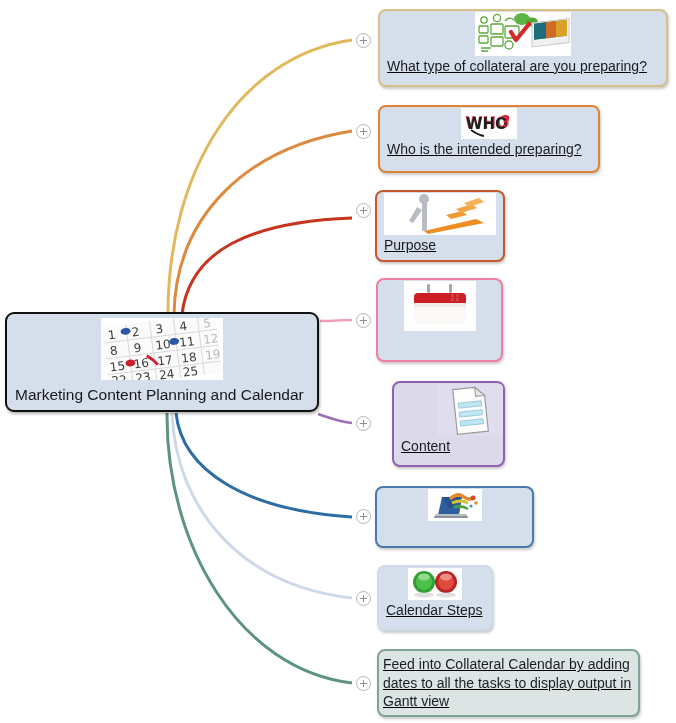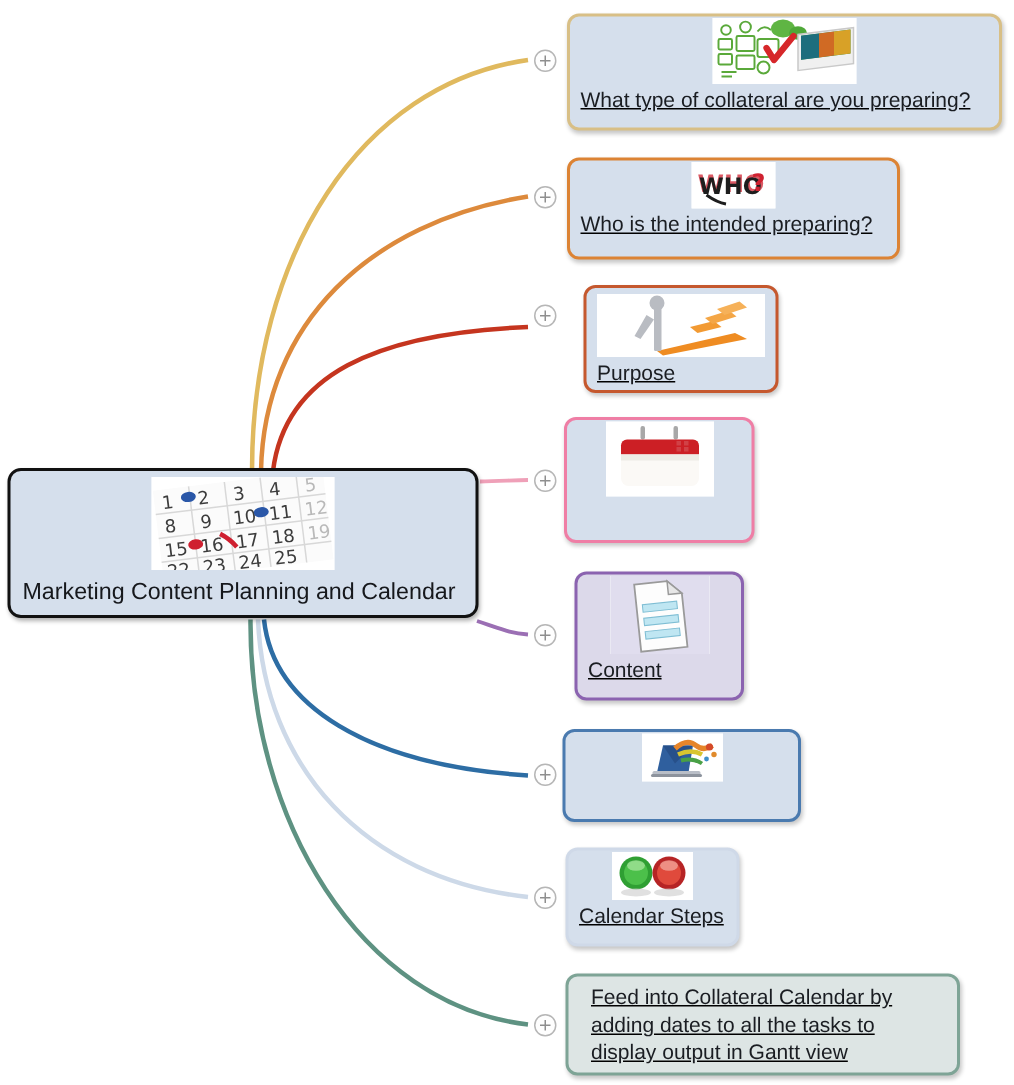--- a/index.html
+++ b/index.html
@@ -93,29 +93,29 @@
   }
   .node.wide-text .node-label {
     text-align: left;
     white-space: nowrap;
   }
   .node.text-only {
     justify-content: center;
   }
   .node.text-only .node-label {
     margin-top: 0;
-    padding: 0 15px;
+    padding: 0 4px;
   }
 
   
   .n1 { left:378px; top:9px;   width:290px; height:78px;  border:2.5px solid #d8bf86; }
   .n2 { left:378px; top:105px; width:222px; height:68px;  border:2.5px solid #dc8334; }
-  .n3 { left:389px; top:190px; width:130px; height:72px;  border:2.5px solid #c5582e;justify-content:center; }
+  .n3 { left:375px; top:190px; width:130px; height:72px;  border:2.5px solid #c5582e; }
   .n4 { left:376px; top:278px; width:127px; height:84px;  border:2.5px solid #ef7ea5; }
-  .n5 { left:383px; top:381px; width:113px; height:86px;  border:2.5px solid #8b63b0; }
+  .n5 { left:392px; top:381px; width:113px; height:86px;  border:2.5px solid #8b63b0;align-items:flex-end; }
   .n6 { left:375px; top:486px; width:159px; height:62px;  border:2.5px solid #4a7aaf; }
   .n7 { left:377px; top:565px; width:116px; height:66px;  border:2.5px solid #cfd9e8; }
   .n8 { left:377px; top:649px; width:263px; height:68px;  border:2.5px solid #7ea496; }
 
   .n5 { background:#dcd9ea; }
   .n8 { background:#dde5e4; }
 
   
   .expander {
     position: absolute;

